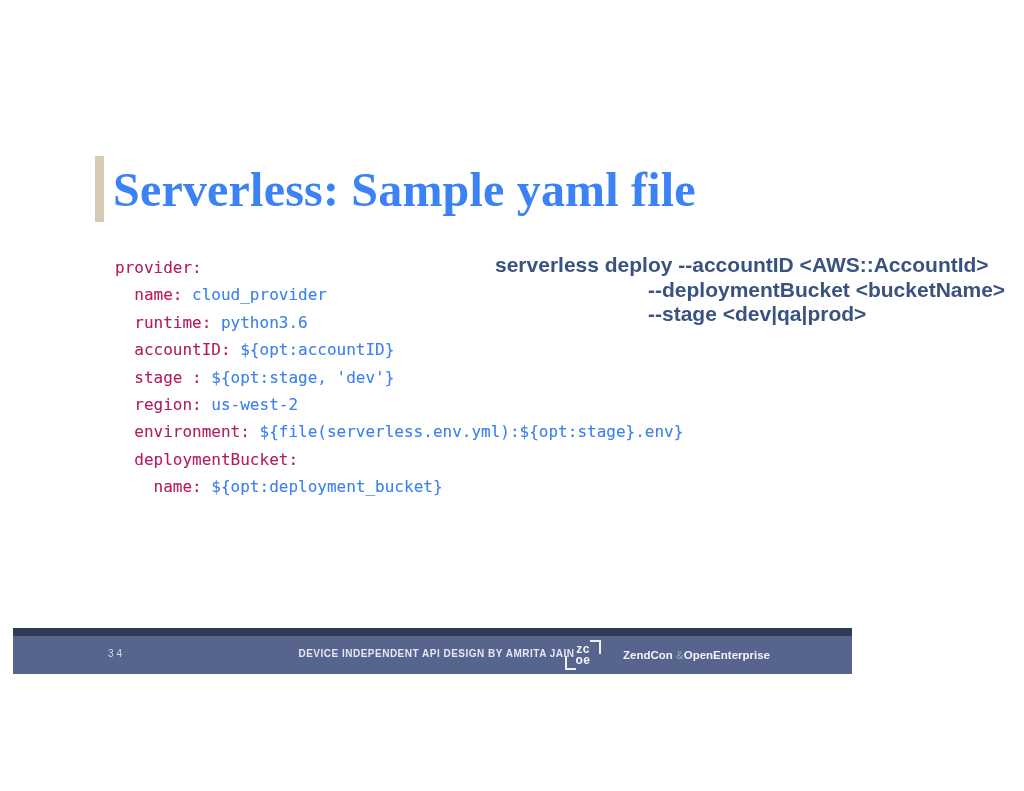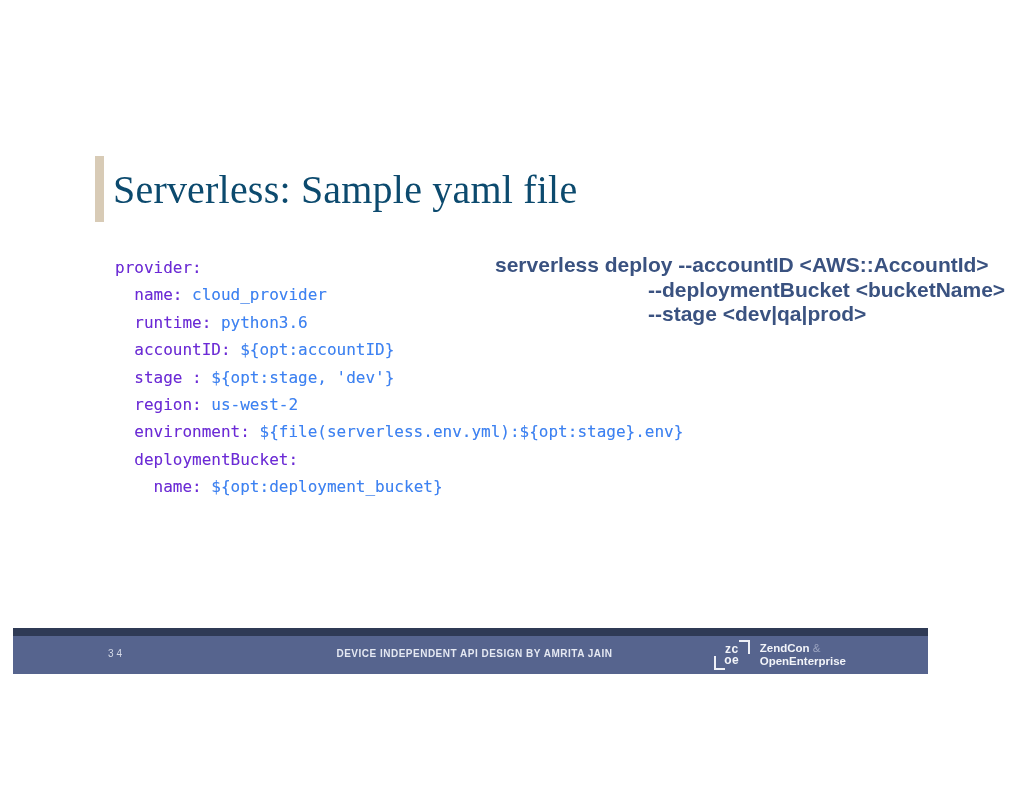--- a/index.html
+++ b/index.html
@@ -22,40 +22,40 @@
     align-items: center;
   }
   .accent-bar {
     width: 9px;
     height: 66px;
     background: #d8cbb6;
     margin-right: 9px;
   }
   .slide-title {
     font-family: "Liberation Serif", "DejaVu Serif", serif;
-    font-size: 40px;
-    font-weight: 400;
-    color: #0c4a6e;
+    font-size: 48px;
+    font-weight: 700;
+    color: #3b82f6;
     letter-spacing: 0.2px;
     white-space: nowrap;
   }
 
   
   .code-block {
     position: absolute;
     left: 115px;
     top: 254px;
     font-family: "DejaVu Sans Mono", "Liberation Mono", monospace;
     font-size: 16px;
     line-height: 27.4px;
     white-space: pre;
     text-shadow: 0 0 0.6px rgba(90,110,140,0.35);
   }
   .code-line { white-space: pre; }
-  .code-key { color: #6d28d9; }
+  .code-key { color: #be185d; }
   .code-value { color: #3b82f6; }
 
   
   .command-block {
     position: absolute;
     left: 495px;
     top: 253px;
     font-family: "Liberation Sans", sans-serif;
     font-weight: bold;
     font-size: 21px;
@@ -63,21 +63,21 @@
     color: #3a5280;
     white-space: nowrap;
   }
   .cmd-line.indented { margin-left: 153px; }
 
   
   .footer {
     position: absolute;
     left: 13px;
     top: 628px;
-    width: 915px;
+    width: 839px;
     height: 46px;
   }
   .footer-strip {
     position: absolute;
     left: 0; top: 0;
     width: 100%;
     height: 8px;
     background: #2f3a55;
   }
   .footer-bar {
@@ -106,21 +106,21 @@
     letter-spacing: 0.5px;
     color: #e4e8f2;
     padding-left: 24px;
   }
   .footer-logo {
     position: absolute;
     right: 82px;
     top: 4px;
     display: flex;
     align-items: center;
-    gap: 8px;
+    gap: 20px;
   }
   .logo-mark {
     position: relative;
     width: 40px;
     height: 30px;
     display: flex;
     flex-direction: column;
     align-items: center;
     justify-content: center;
   }
@@ -145,21 +145,21 @@
     position: absolute;
     bottom: 0;
     left: 2px;
     width: 11px;
     height: 14px;
     border-bottom: 2px solid #eef0f7;
     border-left: 2px solid #eef0f7;
   }
   .logo-text {
     display: flex;
-    flex-direction: column;
+    flex-direction: row;
     justify-content: space-between;
   }
   .logo-text-line {
     font-size: 11.5px;
     font-weight: bold;
     line-height: 13px;
     color: #f2f4f9;
     white-space: nowrap;
   }
   .logo-amp { color: #9ba4c0; font-weight: normal; }

